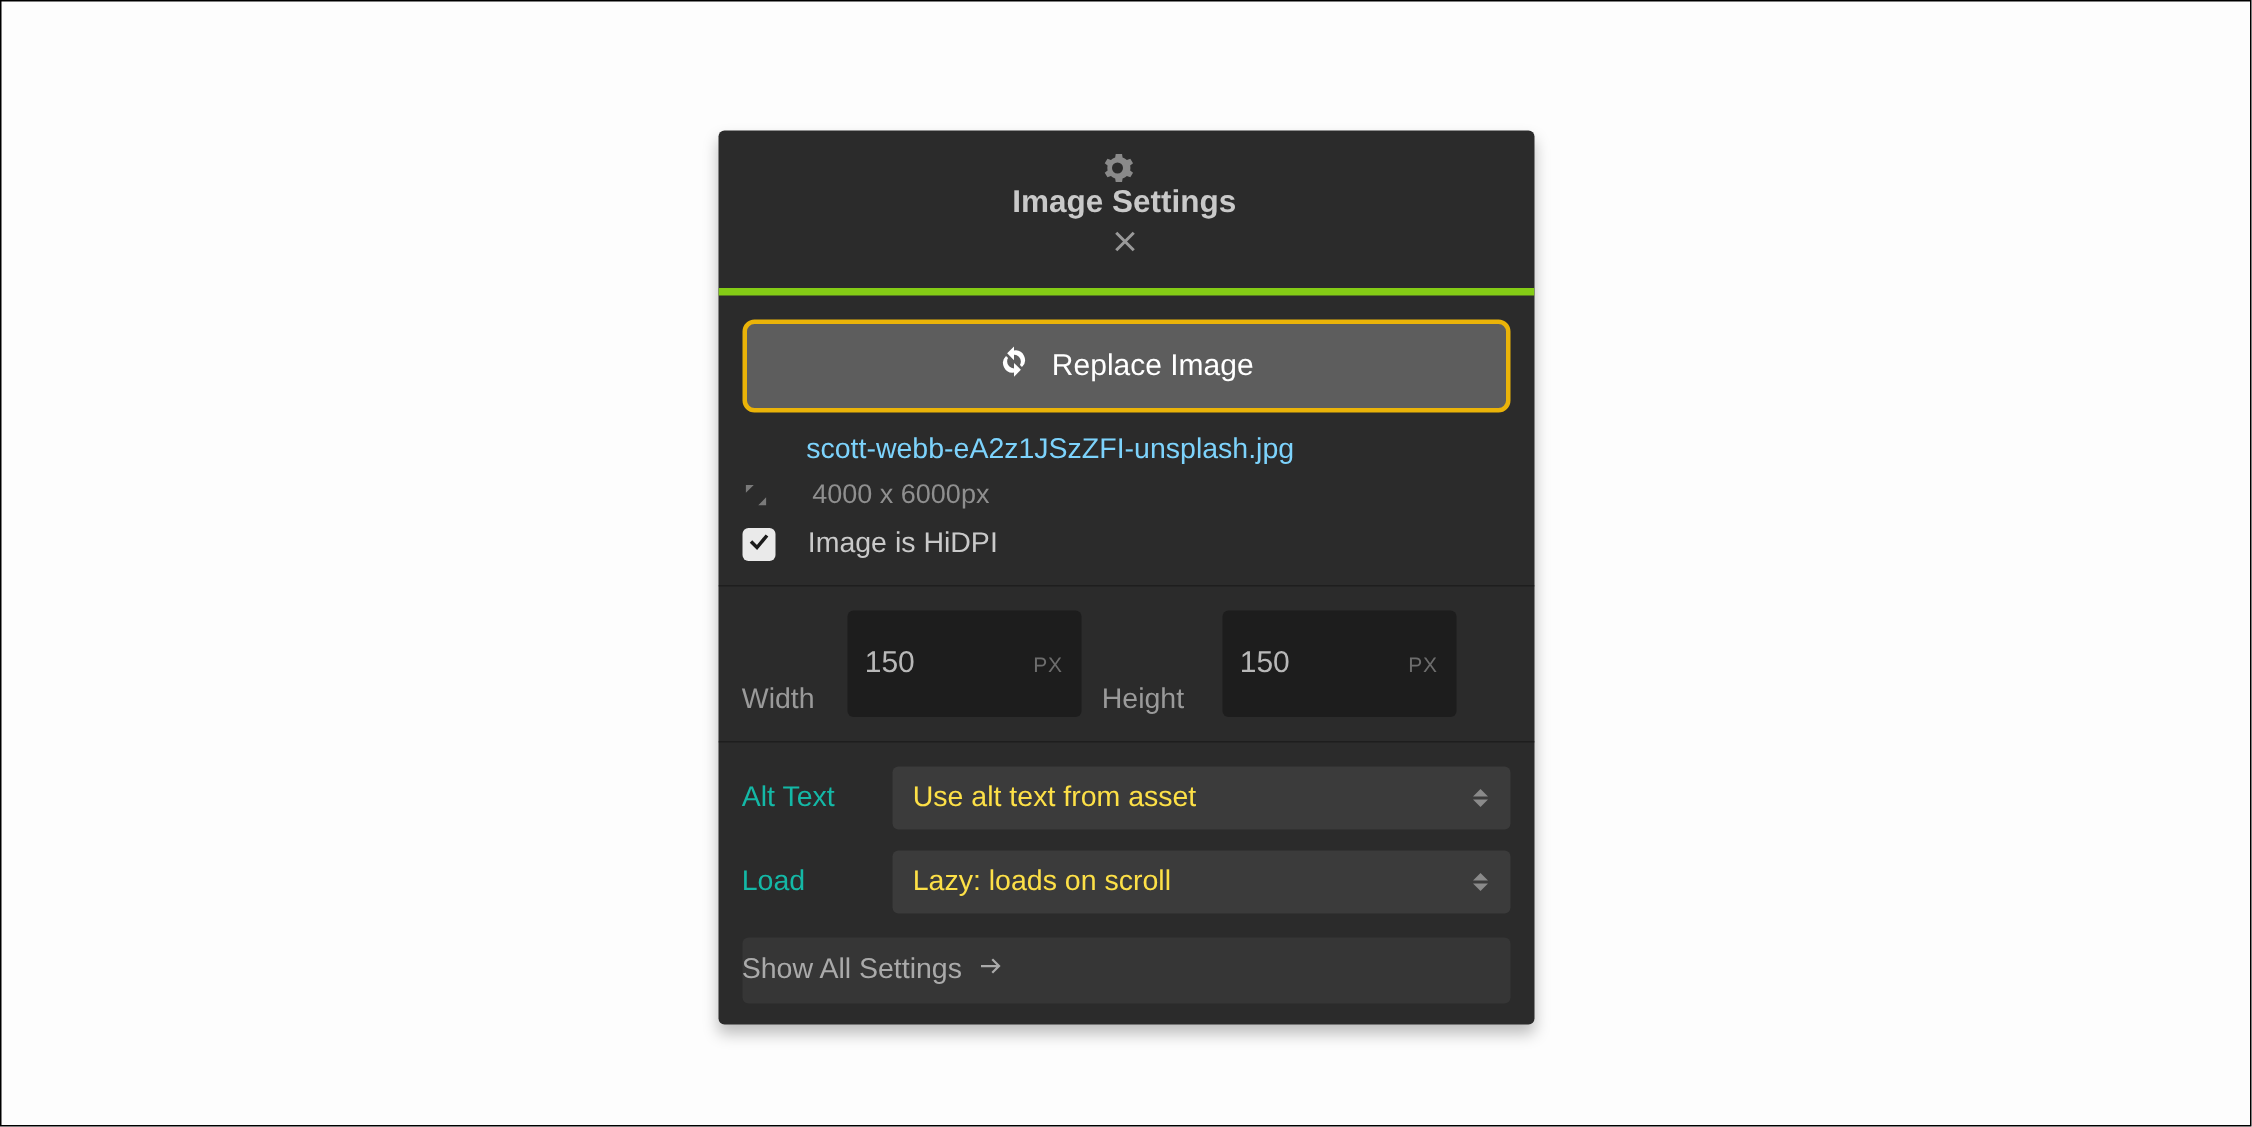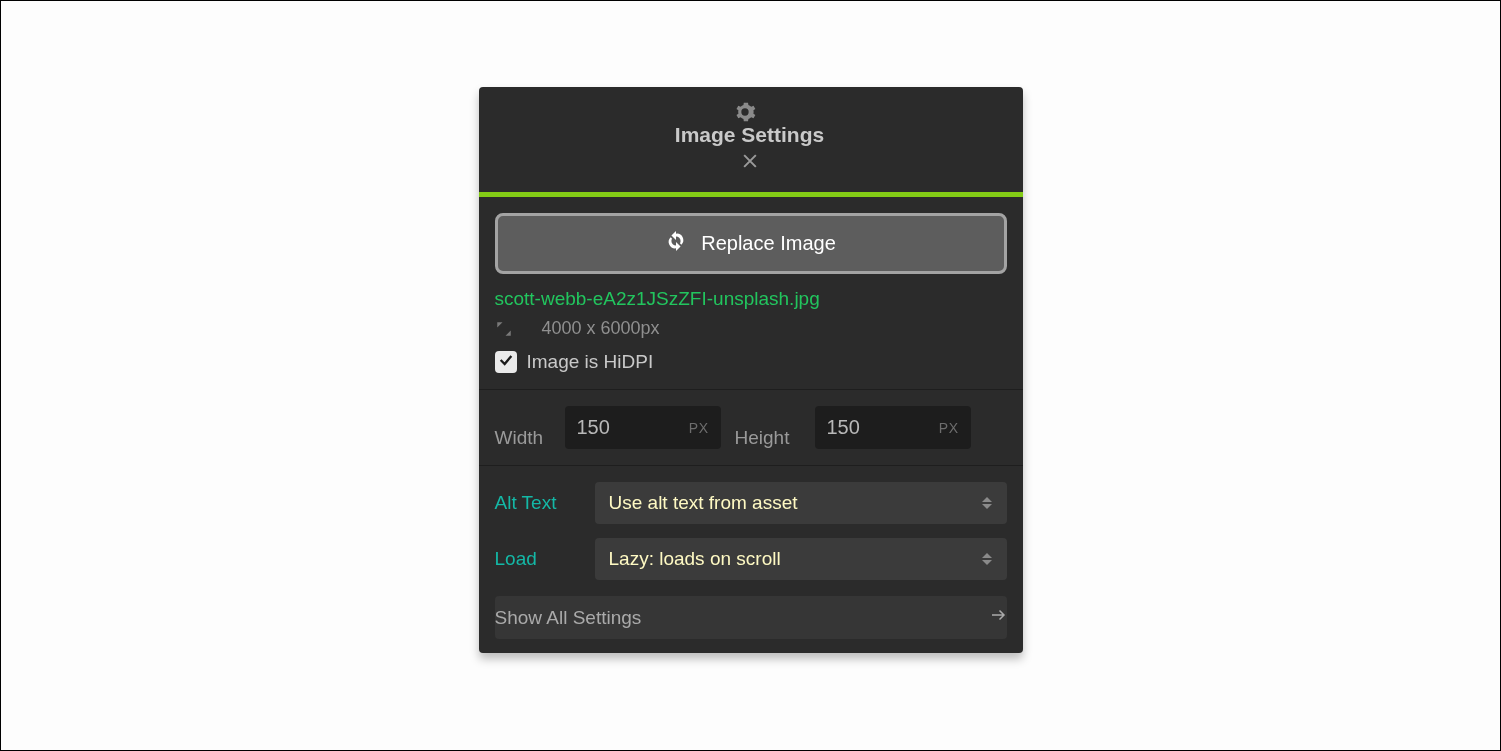--- a/index.html
+++ b/index.html
@@ -41,55 +41,56 @@
     display: flex; align-items: center; justify-content: center;
   }
   .close-btn svg { width: 20px; height: 20px; }
 
   .section { padding: 16px; border-bottom: 1px solid #1e1e1e; }
   .section.last { border-bottom: none; padding-bottom: 14px; }
 
   .replace-btn {
     width: 100%;
     background: #5d5d5d;
-    border: 3px solid #a3a3a3;
+    border: 3px solid #eab308;
     border-radius: 8px;
     color: #fff;
     font-size: 20px;
     font-weight: 500;
     padding: 14px 0;
     display: flex;
     align-items: center;
     justify-content: center;
     cursor: pointer;
     gap: 14px;
   }
   .replace-btn svg { width: 22px; height: 22px; }
 
   .filename {
-    color: #22c55e;
+    color: #7dd3fc;
     font-size: 19px;
     margin-top: 14px;
     margin-bottom: 8px;
+    margin-left: 43px;
   }
   .meta-row {
     display: flex;
     align-items: center;
     color: #8f8f8f;
     font-size: 18px;
     gap: 29px;
     margin-top: 6px;
   }
   .meta-row .mi { width: 18px; height: 18px; flex-shrink: 0; }
   .warn-icon { width: 16px; height: 16px; margin-left: 6px; }
 
   .check-row {
     display: flex;
     align-items: center;
-    gap: 10px;
+    gap: 22px;
     margin-top: 12px;
   }
   .checkbox {
     width: 22px; height: 22px;
     border-radius: 4px;
     background: #eaeaea;
     display: flex; align-items: center; justify-content: center;
     cursor: pointer;
   }
   .checkbox svg { width: 16px; height: 16px; }
@@ -104,21 +105,21 @@
     color: #9a9a9a;
     font-size: 19px;
     width: 56px;
   }
   .dim-label.h { width: 66px; }
   .dim-field {
     background: #1d1d1d;
     border-radius: 4px;
     display: flex;
     align-items: center;
-    padding: 10px 12px;
+    padding: 24px 12px;
     width: 156px;
     gap: 8px;
   }
   .dim-input {
     background: transparent;
     border: none;
     outline: none;
     color: #b8b8b8;
     font-size: 20px;
     width: 100%;
@@ -140,41 +141,41 @@
   .select {
     flex: 1;
     background: #3b3b3b;
     border-radius: 4px;
     padding: 10px 14px;
     display: flex;
     align-items: center;
     justify-content: space-between;
     cursor: pointer;
   }
-  .select-value { color: #fef9c3; font-size: 19px; }
+  .select-value { color: #fde047; font-size: 19px; }
   .select-caret { width: 12px; display:flex; flex-direction:column; gap:2px; align-items:center; }
   .caret-up, .caret-down {
     width: 0; height: 0;
     border-left: 5px solid transparent;
     border-right: 5px solid transparent;
   }
   .caret-up { border-bottom: 5px solid #8a8a8a; }
   .caret-down { border-top: 5px solid #8a8a8a; }
 
   .show-all {
     width: 100%;
     background: #363636;
     border: none;
     border-radius: 4px;
     color: #aaaaaa;
     font-size: 19px;
     padding: 10px 0;
     display: flex;
     align-items: center;
-    justify-content: space-between;
+    justify-content: flex-start;
     gap: 10px;
     cursor: pointer;
     margin-top: 16px;
   }
   .show-all svg { width: 18px; height: 18px; }
 </style>
 </head>
 <body>
 
 <div class="panel">

